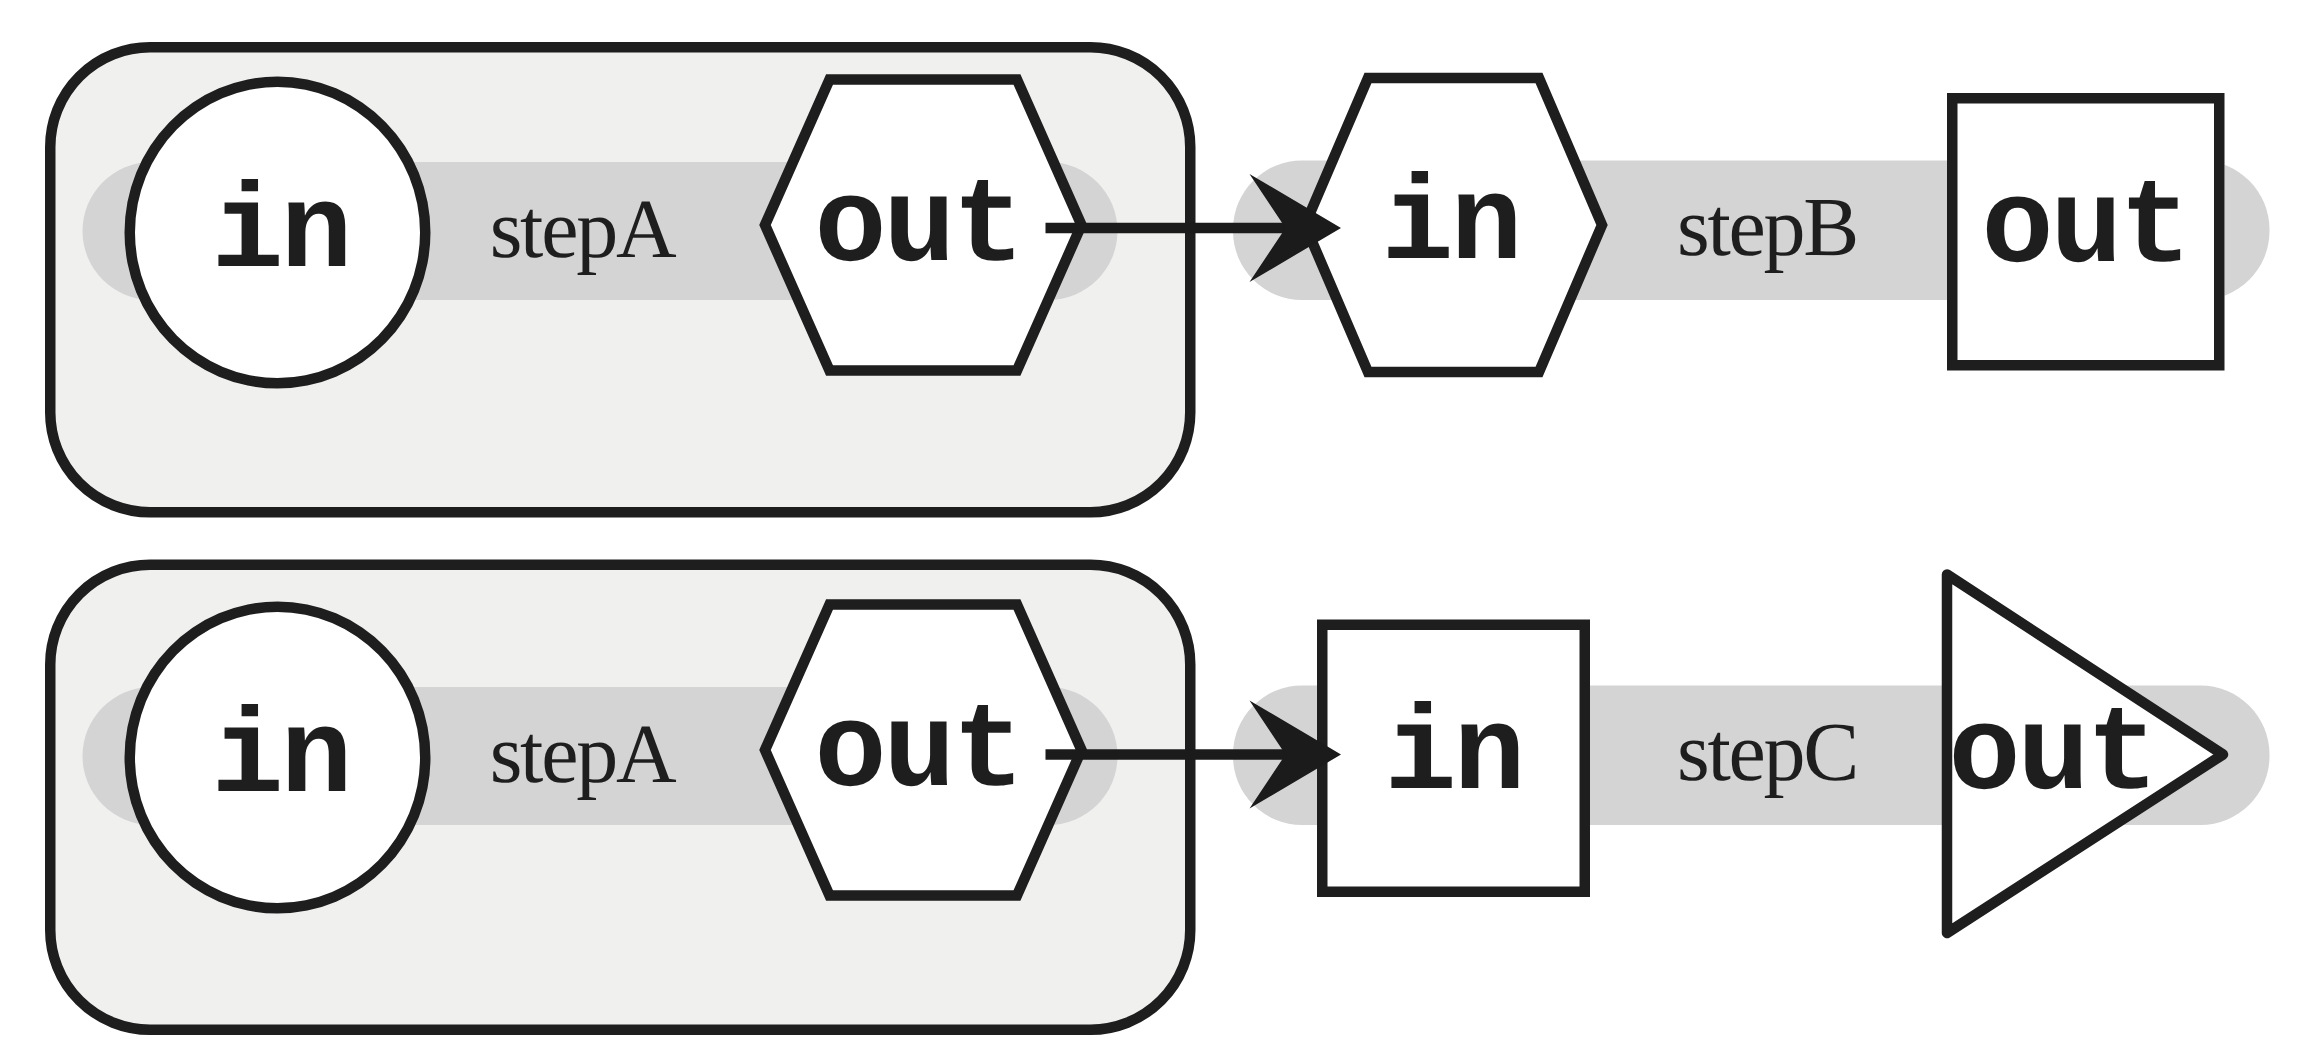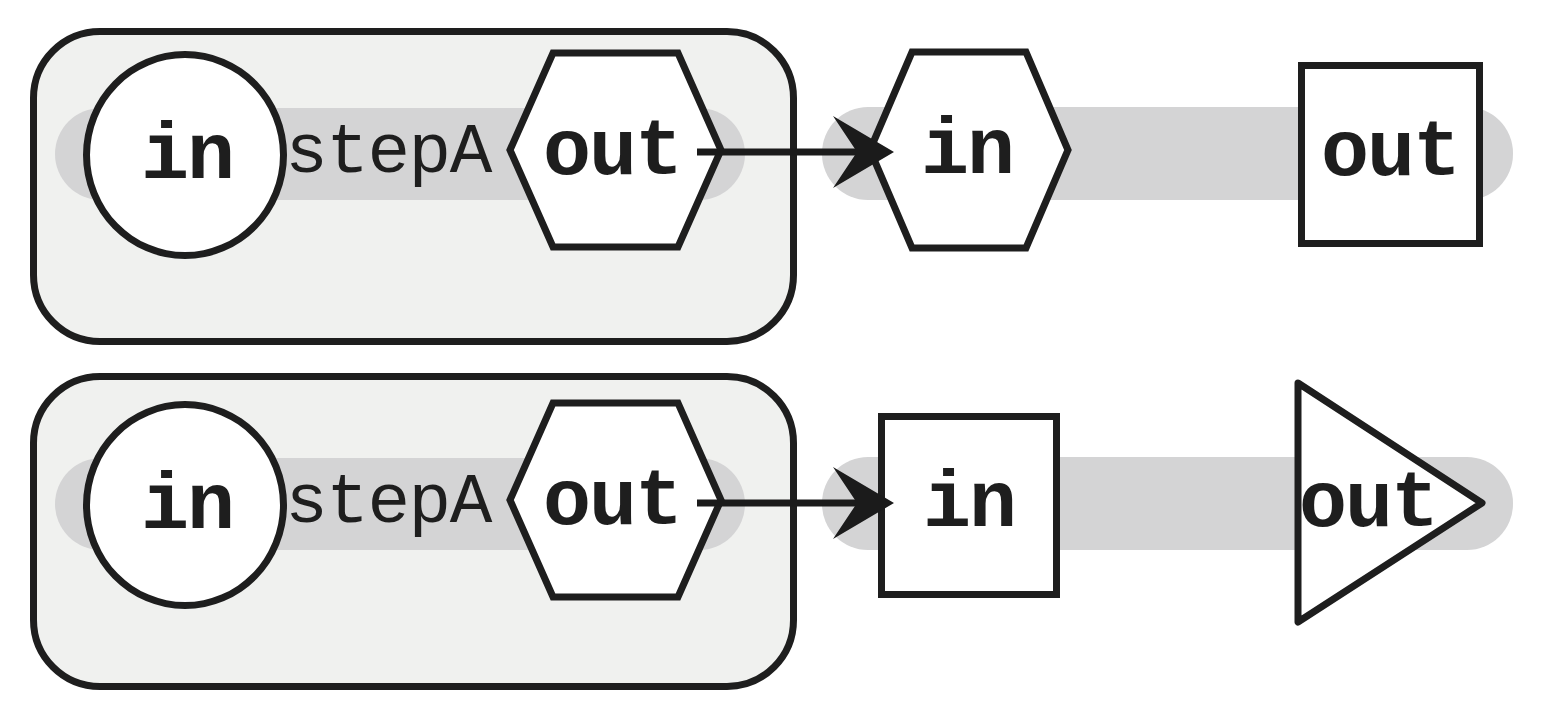--- a/index.html
+++ b/index.html
@@ -70,22 +70,22 @@
     color: #1e1e1e;
     z-index: 3;
   }
   .mono {
     font-family: "Liberation Mono", monospace;
     font-size: 80px;
     font-weight: 600;
     letter-spacing: -2px;
   }
   .stepname {
-    font-family: Liberation Mono, monospace;
-    font-size: 71px;
+    font-family: Liberation Serif, serif;
+    font-size: 56px;
     letter-spacing: -1.5px;
   }
   .binding {
     font-family: "Liberation Sans", sans-serif;
     font-style: italic;
     font-size: 67px;
     letter-spacing: -1px;
   }
 </style>
 </head>
@@ -107,20 +107,21 @@
   <svg class="shape-svg" style="left:863px; top:45px" width="212" height="210" viewBox="0 0 212 210">
     <polygon points="7,105 49,7 163,7 205,105 163,203 49,203"></polygon>
   </svg>
 
   <div class="port-square" style="left:1298px; top:62px; width:185px; height:185px"></div>
 
   <div class="txt mono" style="left:187px; top:157px">in</div>
   <div class="txt stepname" style="left:388px; top:153px">stepA</div>
   <div class="txt mono" style="left:612px; top:153px">out</div>
   <div class="txt mono" style="left:967px; top:152px">in</div>
+  <div class="txt stepname" style="left:1178px; top:152px">stepB</div>
   <div class="txt mono" style="left:1390px; top:154px">out</div>
 
   <div class="group" style="top:373px"></div>
 
   <div class="track" style="left:55px; top:458px; width:690px; height:92px"></div>
   <div class="track" style="left:822px; top:457px; width:691px; height:93px"></div>
 
   <div class="port-circle" style="left:83px; top:401px"></div>
 
   <svg class="shape-svg" style="left:503px; top:396px" width="225" height="208" viewBox="0 0 225 208">
@@ -130,20 +131,21 @@
   <div class="port-square" style="left:878px; top:413px; width:182px; height:185px"></div>
 
   <svg class="shape-svg" style="left:1291px; top:376px" width="198" height="253" viewBox="0 0 198 253">
     <polygon points="7,7 191,127 7,246" style="stroke-linejoin:round"></polygon>
   </svg>
 
   <div class="txt mono" style="left:187px; top:507px">in</div>
   <div class="txt stepname" style="left:388px; top:503px">stepA</div>
   <div class="txt mono" style="left:612px; top:503px">out</div>
   <div class="txt mono" style="left:969px; top:505px">in</div>
+  <div class="txt stepname" style="left:1178px; top:502px">stepC</div>
   <div class="txt mono" style="left:1368px; top:505px">out</div>
 
   <svg class="arrows" width="1542" height="707" viewBox="0 0 1542 707">
     <g>
       <line x1="697" y1="152" x2="858" y2="152"></line>
       <path d="M 894 152 L 833 116 L 857 152 L 833 188 Z"></path>
     </g>
     <g>
       <line x1="697" y1="503" x2="858" y2="503"></line>
       <path d="M 894 503 L 833 467 L 857 503 L 833 539 Z"></path>

